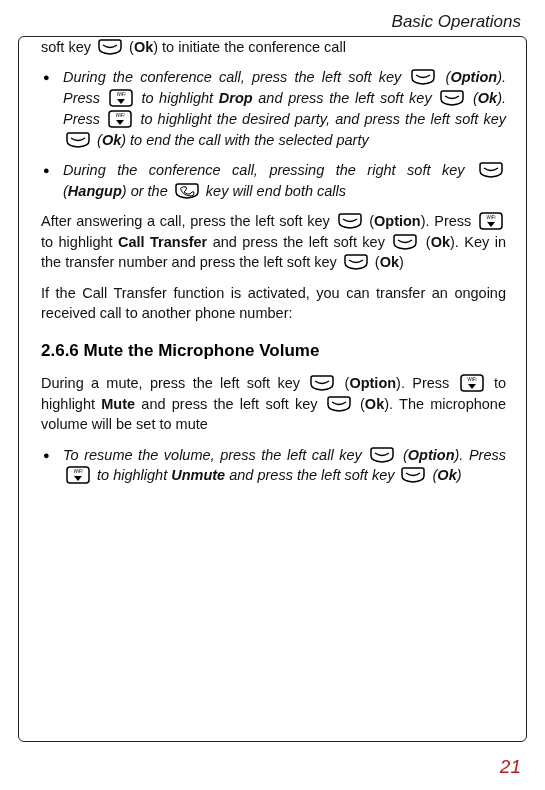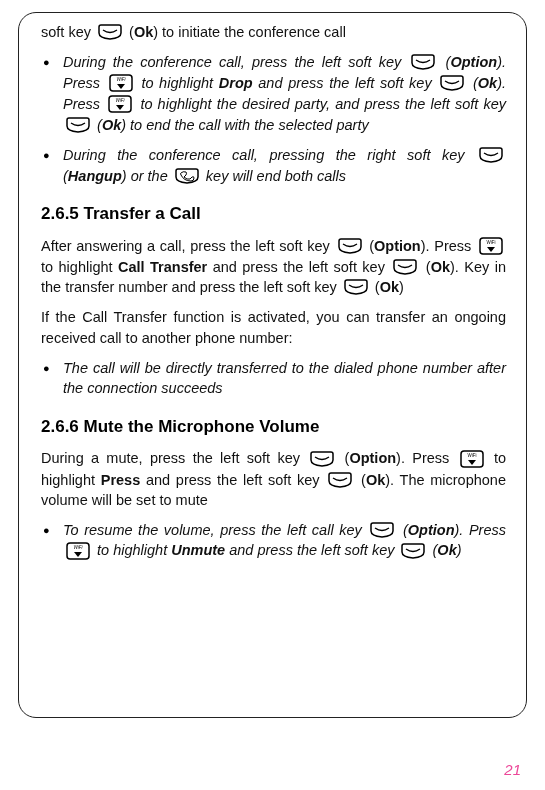--- a/index.html
+++ b/index.html
@@ -1,34 +1,35 @@
 <!DOCTYPE html>
 <html><head>
 <meta charset="utf-8">
 <style>
   * { box-sizing: border-box; margin: 0; padding: 0; }
   html, body { width: 545px; height: 790px; font-family: Arial, Helvetica, sans-serif; background: #fff; }
   .page { position: relative; width: 545px; height: 790px; padding: 12px 18px 18px 18px; }
   .header-title { text-align: right; font-style: italic; font-size: 17px; color: #181818; padding-right: 6px; padding-bottom: 4px; }
-  .frame { border: 1.6px solid #222; border-radius: 18px; height: 706px; padding: 9px 20px 16px 22px; overflow: hidden; }
+  .frame { border: 1.6px solid #222; border-radius: 6px; height: 706px; padding: 0 20px 16px 22px; overflow: hidden; }
   .body-text { font-size: 14.5px; line-height: 1.4; color: #111; }
   .para { margin-bottom: 10px; text-align: justify; }
   ul { list-style: none; margin: 0 0 10px 0; padding: 0; font-style: italic; }
   li.bulleted { position: relative; padding-left: 22px; margin-bottom: 10px; text-align: justify; }
   li.bulleted::before { content: "●"; position: absolute; left: 2px; top: 0; font-size: 11px; line-height: 20px; color: #000; }
   h2.section { font-size: 17px; font-weight: bold; margin: 16px 0 10px 0; color: #000; }
   .bld { font-weight: bold; }
   .ikey { display: inline-block; vertical-align: middle; line-height: 0; margin: 0 2px; position: relative; top: -1px;}
-  .page-num { position: absolute; right: 24px; bottom: 12px; font-style: italic; font-size: 15px; color: #ec4899; }
+  .page-num { position: absolute; right: 24px; bottom: 12px; font-style: italic; font-size: 19px; color: #b91c1c; }
   svg { display: inline-block; }
 </style>
 </head>
 <body>
 
 <div class="page">
+  <div class="header-title">Basic Operations</div>
 
   <div class="frame">
     <div class="body-text">
 
       <p class="para">
         <span>soft key </span>
         <span class="ikey">
           <svg width="26" height="18" viewBox="0 0 26 18">
               <path d="M2 4 Q 2 2 4 2 L22 2 Q24 2 24 4 L24 10 Q24 15 13 16 Q2 15 2 10 Z" fill="none" stroke="#000" stroke-width="1.5"></path>
               <path d="M6 7 Q13 12 20 7" fill="none" stroke="#000" stroke-width="1.3"></path>
@@ -91,21 +92,20 @@
           <span class="ikey">
             <svg width="26" height="18" viewBox="0 0 26 18">
                 <path d="M2 4 Q 2 2 4 2 L22 2 Q24 2 24 4 L24 10 Q24 15 13 16 Q2 15 2 10 Z" fill="none" stroke="#000" stroke-width="1.5"></path>
                 <path d="M7 6 Q9 4 12 5 Q13 6 12 8 L10 10 Q13 13 16 12 L18 10 Q20 9 20 11 Q20 14 17 14 Q10 14 7 8 Q6 6 7 6 Z" fill="none" stroke="#000" stroke-width="1"></path>
               </svg>
           </span>
           <span> key will end both calls</span>
         </li>
       </ul>
 
-      <h2 class="section">2.6.5 Transfer a Call</h2>
       <p class="para">
         <span>After answering a call, press the left soft key </span>
         <span class="ikey">
           <svg width="26" height="18" viewBox="0 0 26 18">
               <path d="M2 4 Q 2 2 4 2 L22 2 Q24 2 24 4 L24 10 Q24 15 13 16 Q2 15 2 10 Z" fill="none" stroke="#000" stroke-width="1.5"></path>
               <path d="M6 7 Q13 12 20 7" fill="none" stroke="#000" stroke-width="1.3"></path>
             </svg>
         </span>
         <span> (</span><span class="bld">Option</span><span>). Press </span>
         <span class="ikey">
@@ -127,43 +127,40 @@
           <svg width="26" height="18" viewBox="0 0 26 18">
               <path d="M2 4 Q 2 2 4 2 L22 2 Q24 2 24 4 L24 10 Q24 15 13 16 Q2 15 2 10 Z" fill="none" stroke="#000" stroke-width="1.5"></path>
               <path d="M6 7 Q13 12 20 7" fill="none" stroke="#000" stroke-width="1.3"></path>
             </svg>
         </span>
         <span> (</span><span class="bld">Ok</span><span>)</span>
       </p>
 
       <p class="para">If the Call Transfer function is activated, you can transfer an ongoing received call to another phone number:</p>
 
-      <ul>
-        <li class="bulleted">The call will be directly transferred to the dialed phone number after the connection succeeds</li>
-      </ul>
 
       <h2 class="section">2.6.6 Mute the Microphone Volume</h2>
 
       <p class="para">
         <span>During a mute, press the left soft key </span>
         <span class="ikey">
           <svg width="26" height="18" viewBox="0 0 26 18">
               <path d="M2 4 Q 2 2 4 2 L22 2 Q24 2 24 4 L24 10 Q24 15 13 16 Q2 15 2 10 Z" fill="none" stroke="#000" stroke-width="1.5"></path>
               <path d="M6 7 Q13 12 20 7" fill="none" stroke="#000" stroke-width="1.3"></path>
             </svg>
         </span>
         <span> (</span><span class="bld">Option</span><span>). Press </span>
         <span class="ikey">
           <svg width="26" height="20" viewBox="0 0 26 20">
               <rect x="2" y="2" width="22" height="16" rx="3" ry="3" fill="none" stroke="#000" stroke-width="1.5"></rect>
               <text x="13" y="8" font-size="4.5" text-anchor="middle" font-family="Arial">WiFi</text>
               <polygon points="13,16 9,11 17,11" fill="#000"></polygon>
             </svg>
         </span>
-        <span> to highlight </span><span class="bld">Press</span><span> and press the left soft key </span>
+        <span> to highlight </span><span class="bld">Mute</span><span> and press the left soft key </span>
         <span class="ikey">
           <svg width="26" height="18" viewBox="0 0 26 18">
               <path d="M2 4 Q 2 2 4 2 L22 2 Q24 2 24 4 L24 10 Q24 15 13 16 Q2 15 2 10 Z" fill="none" stroke="#000" stroke-width="1.5"></path>
               <path d="M6 7 Q13 12 20 7" fill="none" stroke="#000" stroke-width="1.3"></path>
             </svg>
         </span>
         <span> (</span><span class="bld">Ok</span><span>). The microphone volume will be set to mute</span>
       </p>
 
       <ul>

